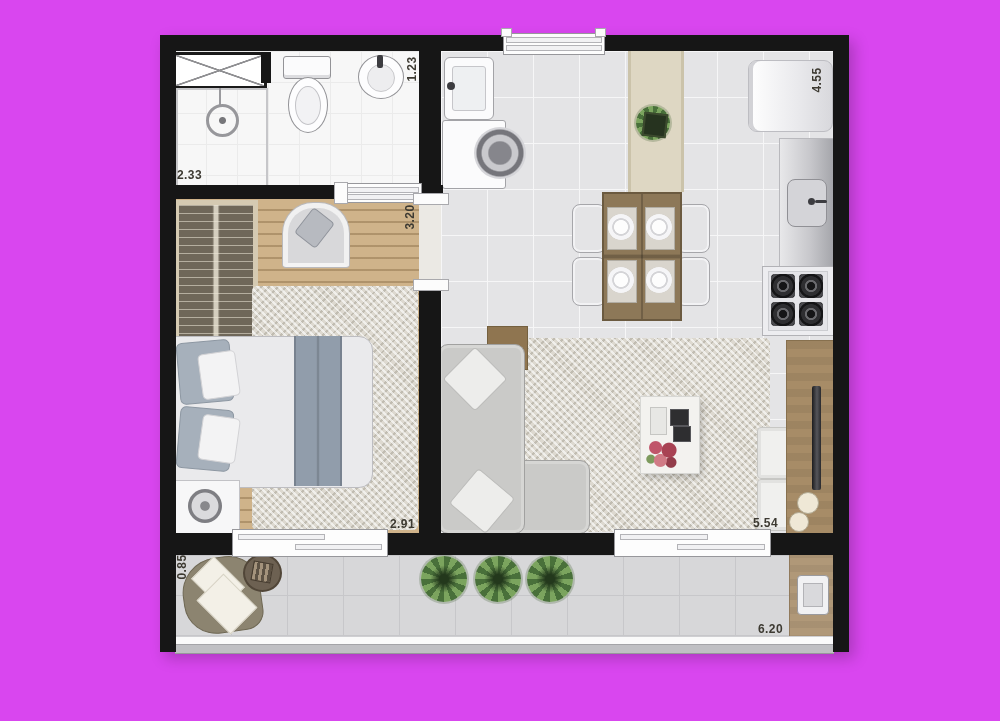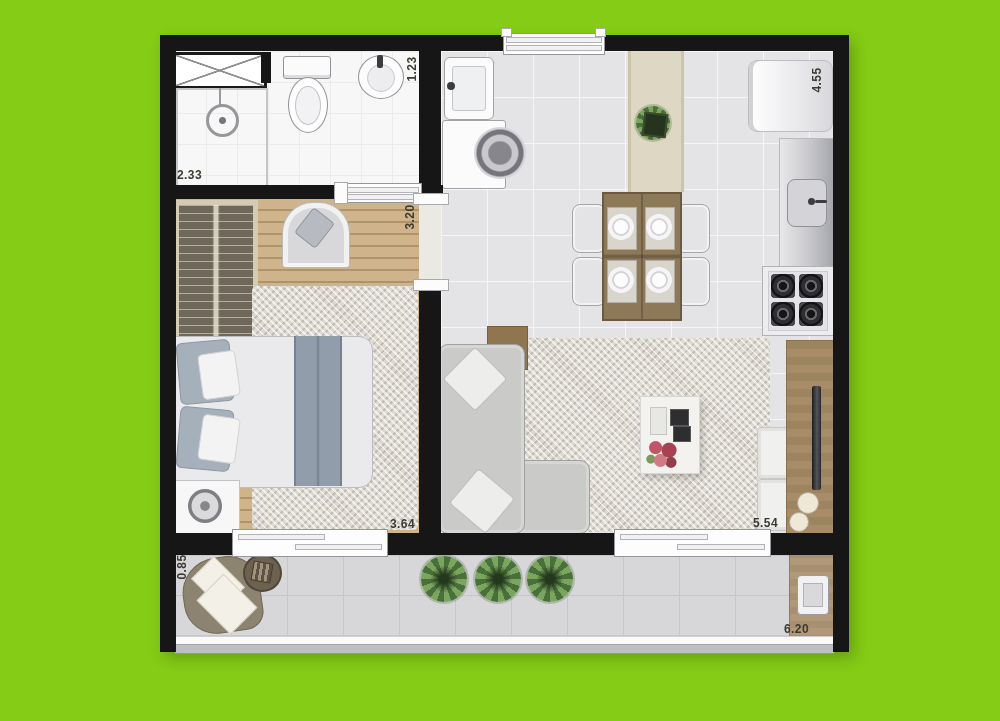--- a/index.html
+++ b/index.html
@@ -1,16 +1,16 @@
 <!DOCTYPE html>
 <html><head>
 <meta charset="utf-8">
 <style>
   html,body{margin:0;padding:0;background:#fff;}
-  .stage{position:relative;width:1000px;height:721px;background:#84cc16;outline:1px solid #e9e9e9;overflow:hidden;
+  .stage{position:relative;width:1000px;height:721px;background:#d946ef;outline:1px solid #e9e9e9;overflow:hidden;
          font-family:"Liberation Sans", sans-serif;}
   .abs{position:absolute;}
   
   .plan-shadow{background:#fff;box-shadow:5px 6px 14px rgba(0,0,0,.22);}
   .wall{background:#161616;}
   .floor-bath{background:#f7f7f7;
     background-image:linear-gradient(90deg,#ebebeb 1px,transparent 1px),linear-gradient(180deg,#ebebeb 1px,transparent 1px);
     background-size:31px 31px;}
   .floor-tile{background:#e4e4e6;
     background-image:linear-gradient(90deg,#f6f6f7 1px,transparent 1px),linear-gradient(180deg,#f6f6f7 1px,transparent 1px);
@@ -250,19 +250,19 @@
     <div class="rail" style="top:14px;left:40%;right:3%;"></div>
   </div>
   <div class="abs slide-door" style="left:614px;top:529px;width:155px;height:26px;">
     <div class="rail" style="top:4px;left:3%;right:40%;"></div>
     <div class="rail" style="top:14px;left:40%;right:3%;"></div>
   </div>
 
   <div class="dim" style="left:177px;top:168px;">2.33</div>
   <div class="dim v" style="left:394px;top:62px;">1.23</div>
   <div class="dim v" style="left:392px;top:210px;">3.20</div>
-  <div class="dim" style="left:390px;top:517px;">3.64</div>
+  <div class="dim" style="left:390px;top:517px;">2.91</div>
   <div class="dim v" style="left:799px;top:73px;">4.55</div>
   <div class="dim" style="left:753px;top:516px;">5.54</div>
   <div class="dim v" style="left:164px;top:560px;">0.85</div>
-  <div class="dim" style="left:784px;top:622px;">6.20</div>
+  <div class="dim" style="left:758px;top:622px;">6.20</div>
 
 </div>
 
 </body></html>

